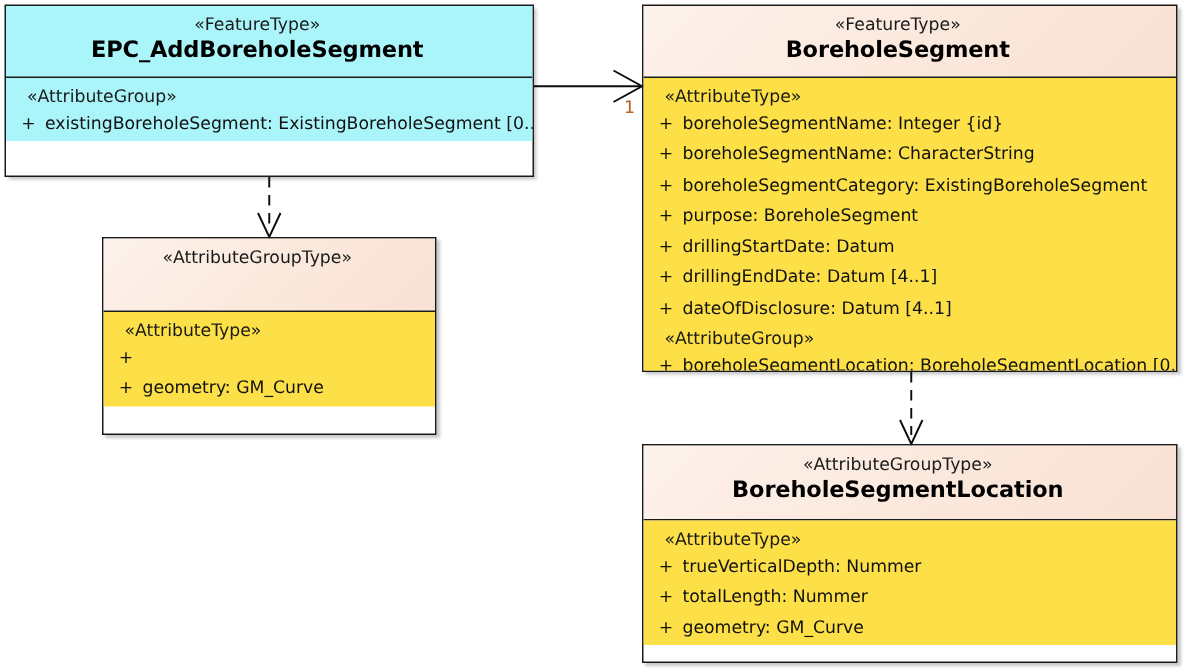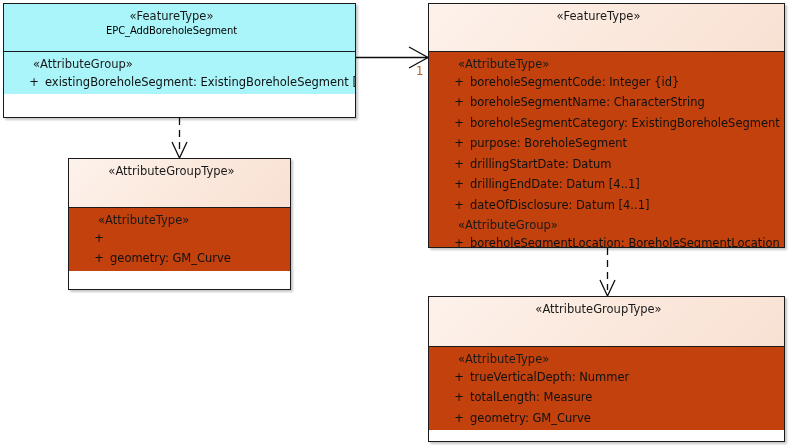--- a/index.html
+++ b/index.html
@@ -50,30 +50,30 @@
     padding: 5px 22px 6px 6px;
     line-height: 1.32;
   }
   .uml-stereotype {
     font-size: 11.5px;
     color: #1a1a1a;
     font-weight: normal;
     white-space: nowrap;
   }
   .uml-classname {
-    font-size: 10px;
+    font-size: 15px;
     color: #000000;
-    font-weight: normal;
+    font-weight: bold;
     white-space: nowrap;
     letter-spacing: -0.1px;
   }
 
   .uml-body {
     box-sizing: border-box;
-    padding: 6px 4px 6px 19px;
+    padding: 6px 4px 6px 4px;
   }
 
   .group-label {
     font-size: 11.5px;
     color: #1a1a1a;
     padding-left: 10px;
     line-height: 1.0;
     margin-bottom: 6px;
     margin-top: 1px;
     white-space: nowrap;
@@ -96,21 +96,21 @@
     text-align: center;
     color: #111111;
   }
   .attr-text { flex: 1 1 auto; }
 
   
   .fill-cyan  { background: #aaf5f9; }
   .fill-peach-header {
     background: linear-gradient(135deg, #fdf2ec 0%, #fbe8dc 55%, #f8e1d3 100%);
   }
-  .fill-peach-body { background: #c2410c; }
+  .fill-peach-body { background: #fde047; }
 
   
   #box-epc-addboreholesegment { left: 3px;   top: 3px;   width: 353px; height: 115px; }
   #box-epc-addboreholesegment .uml-header { height: 48px; }
 
   #box-boreholesegment       { left: 428px; top: 3px;   width: 357px; height: 245px; }
   #box-boreholesegment .uml-header { height: 48px; }
 
   #box-existingboreholesegment { left: 68px;  top: 158px; width: 223px; height: 132px; }
   #box-existingboreholesegment .uml-header { height: 49px; }
@@ -163,27 +163,28 @@
       <div class="attr-row">
         <span class="attr-vis">+</span>
         <span class="attr-text">existingBoreholeSegment: ExistingBoreholeSegment [0..1]</span>
       </div>
     </div>
   </div>
 
   <div class="uml-class" id="box-boreholesegment">
     <div class="uml-header fill-peach-header">
       <div class="uml-stereotype">«FeatureType»</div>
+      <div class="uml-classname">BoreholeSegment</div>
     </div>
     <div class="uml-body fill-peach-body">
       <div class="group-label">«AttributeType»</div>
 
       <div class="attr-row">
         <span class="attr-vis">+</span>
-        <span class="attr-text">boreholeSegmentCode: Integer {id}</span>
+        <span class="attr-text">boreholeSegmentName: Integer {id}</span>
       </div>
       <div class="attr-row">
         <span class="attr-vis">+</span>
         <span class="attr-text">boreholeSegmentName: CharacterString</span>
       </div>
       <div class="attr-row">
         <span class="attr-vis">+</span>
         <span class="attr-text">boreholeSegmentCategory: ExistingBoreholeSegment</span>
       </div>
       <div class="attr-row">
@@ -223,30 +224,31 @@
       <div class="attr-row">
         <span class="attr-vis">+</span>
         <span class="attr-text">geometry: GM_Curve</span>
       </div>
     </div>
   </div>
 
   <div class="uml-class" id="box-boreholesegmentlocation">
     <div class="uml-header fill-peach-header">
       <div class="uml-stereotype">«AttributeGroupType»</div>
+      <div class="uml-classname">BoreholeSegmentLocation</div>
     </div>
     <div class="uml-body fill-peach-body">
       <div class="group-label">«AttributeType»</div>
       <div class="attr-row">
         <span class="attr-vis">+</span>
         <span class="attr-text">trueVerticalDepth: Nummer</span>
       </div>
       <div class="attr-row">
         <span class="attr-vis">+</span>
-        <span class="attr-text">totalLength: Measure</span>
+        <span class="attr-text">totalLength: Nummer</span>
       </div>
       <div class="attr-row">
         <span class="attr-vis">+</span>
         <span class="attr-text">geometry: GM_Curve</span>
       </div>
     </div>
   </div>
 
 </div>
 

